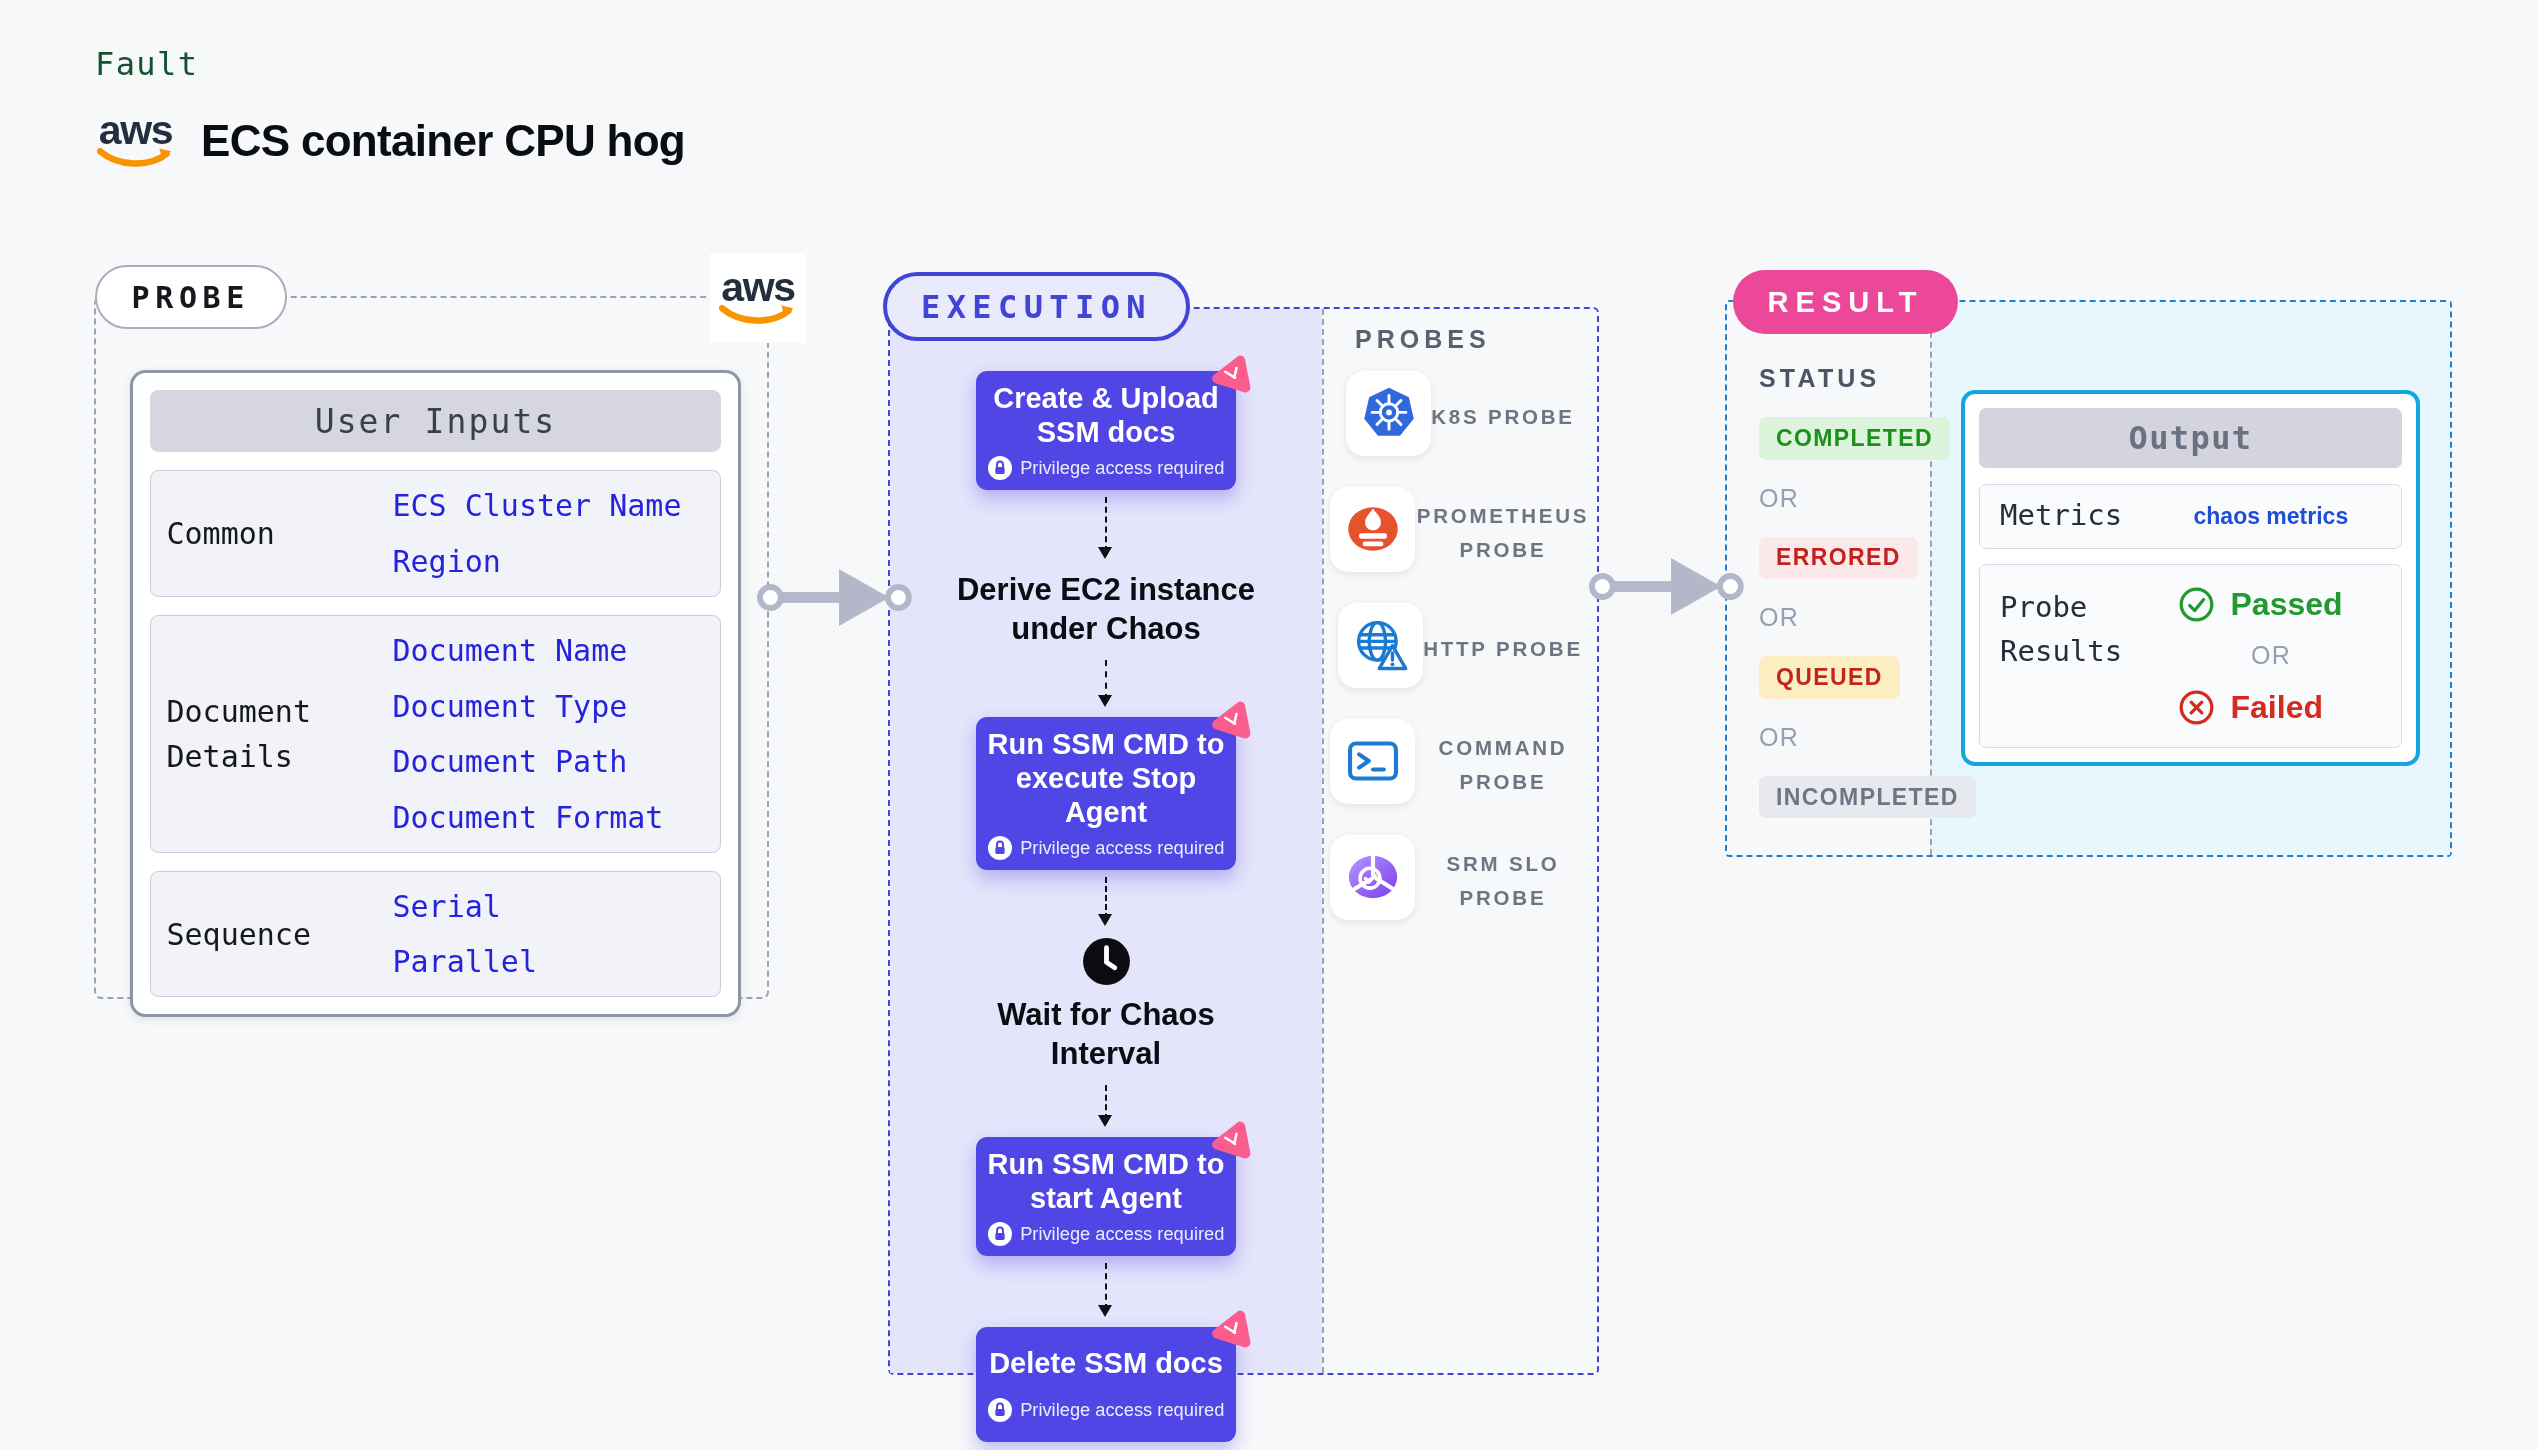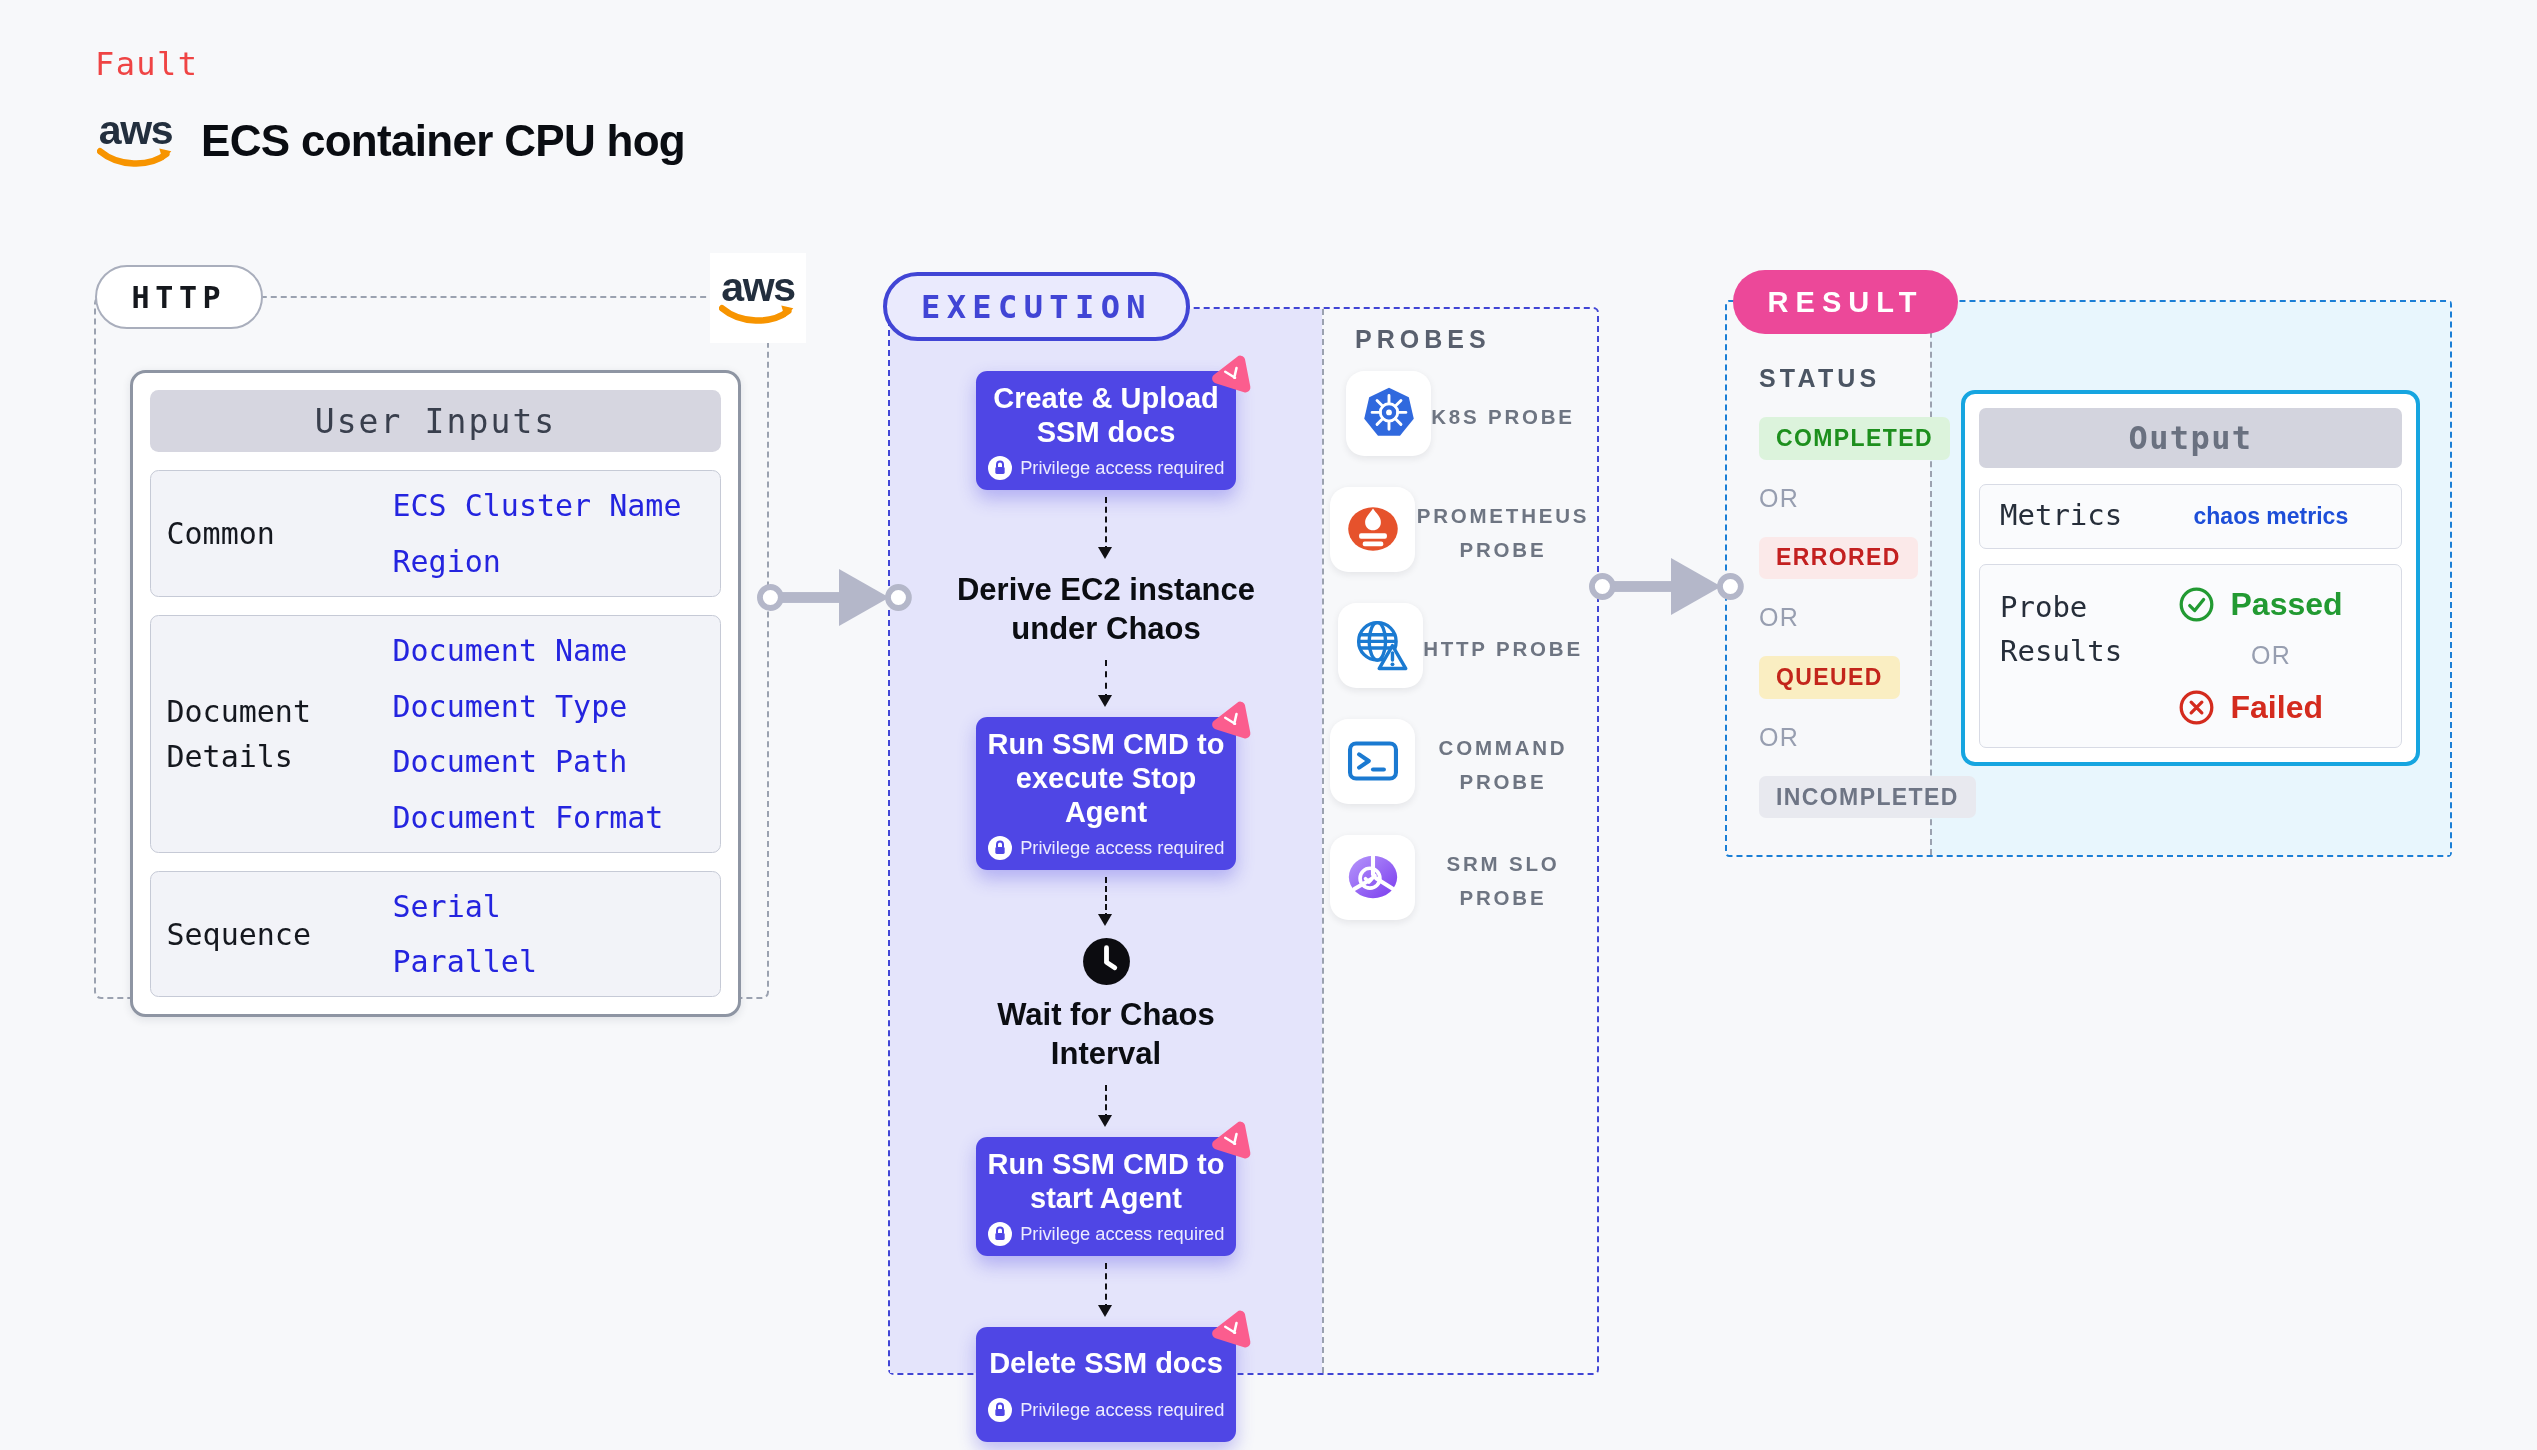--- a/index.html
+++ b/index.html
@@ -5,21 +5,21 @@
   * { margin:0; padding:0; box-sizing:border-box; }
   body { background:#f7f8fa; }
   .canvas {
     position:relative; width:2538px; height:1451px; background:#f7f8fa;
     font-family:"Liberation Sans", sans-serif; overflow:hidden;
   }
   .mono { font-family:"DejaVu Sans Mono", monospace; }
 
   
   .kicker { position:absolute; left:95px; top:45px; font-family:"DejaVu Sans Mono",monospace;
-            font-size:32px; color:#ef4444; letter-spacing:1.4px; }
+            font-size:32px; color:#14532d; letter-spacing:1.4px; }
   .brand-row { position:absolute; left:94px; top:111px; display:flex; align-items:center; gap:24px; }
   .aws-logo { display:flex; flex-direction:column; align-items:center; width:83px; }
   .aws-word { font-weight:bold; font-size:41px; color:#232f3e; letter-spacing:-1.4px; line-height:0.95; }
   .aws-swoosh { width:78px; height:24px; margin-top:-2.8px; }
   .page-title { font-size:44px; font-weight:bold; color:#0a0d12; letter-spacing:-0.7px; }
 
   
   .pill { position:absolute; display:inline-flex; align-items:center; justify-content:center;
           white-space:nowrap; border-radius:42px; z-index:6; }
   .tune-pill { left:-1.4px; top:-33px; height:64px; padding:0 35px; background:#ffffff;
@@ -125,21 +125,21 @@
       <span class="aws-word">aws</span>
       <svg class="aws-swoosh" viewBox="0 0 110 34">
         <path d="M4 6 C30 28 74 29 98 10" fill="none" stroke="#f79400" stroke-width="9" stroke-linecap="round"></path>
         <path d="M88 2 L105 6 L93 19 Z" fill="#f79400"></path>
       </svg>
     </div>
     <h1 class="page-title">ECS container CPU hog</h1>
   </div>
 
   <section class="tune-box">
-    <div class="pill tune-pill">HTTP</div>
+    <div class="pill tune-pill">PROBE</div>
     <div class="tune-aws">
       <div class="aws-logo">
         <span class="aws-word">aws</span>
         <svg class="aws-swoosh" viewBox="0 0 110 34">
           <path d="M4 6 C30 28 74 29 98 10" fill="none" stroke="#f79400" stroke-width="9" stroke-linecap="round"></path>
           <path d="M88 2 L105 6 L93 19 Z" fill="#f79400"></path>
         </svg>
       </div>
     </div>
 

